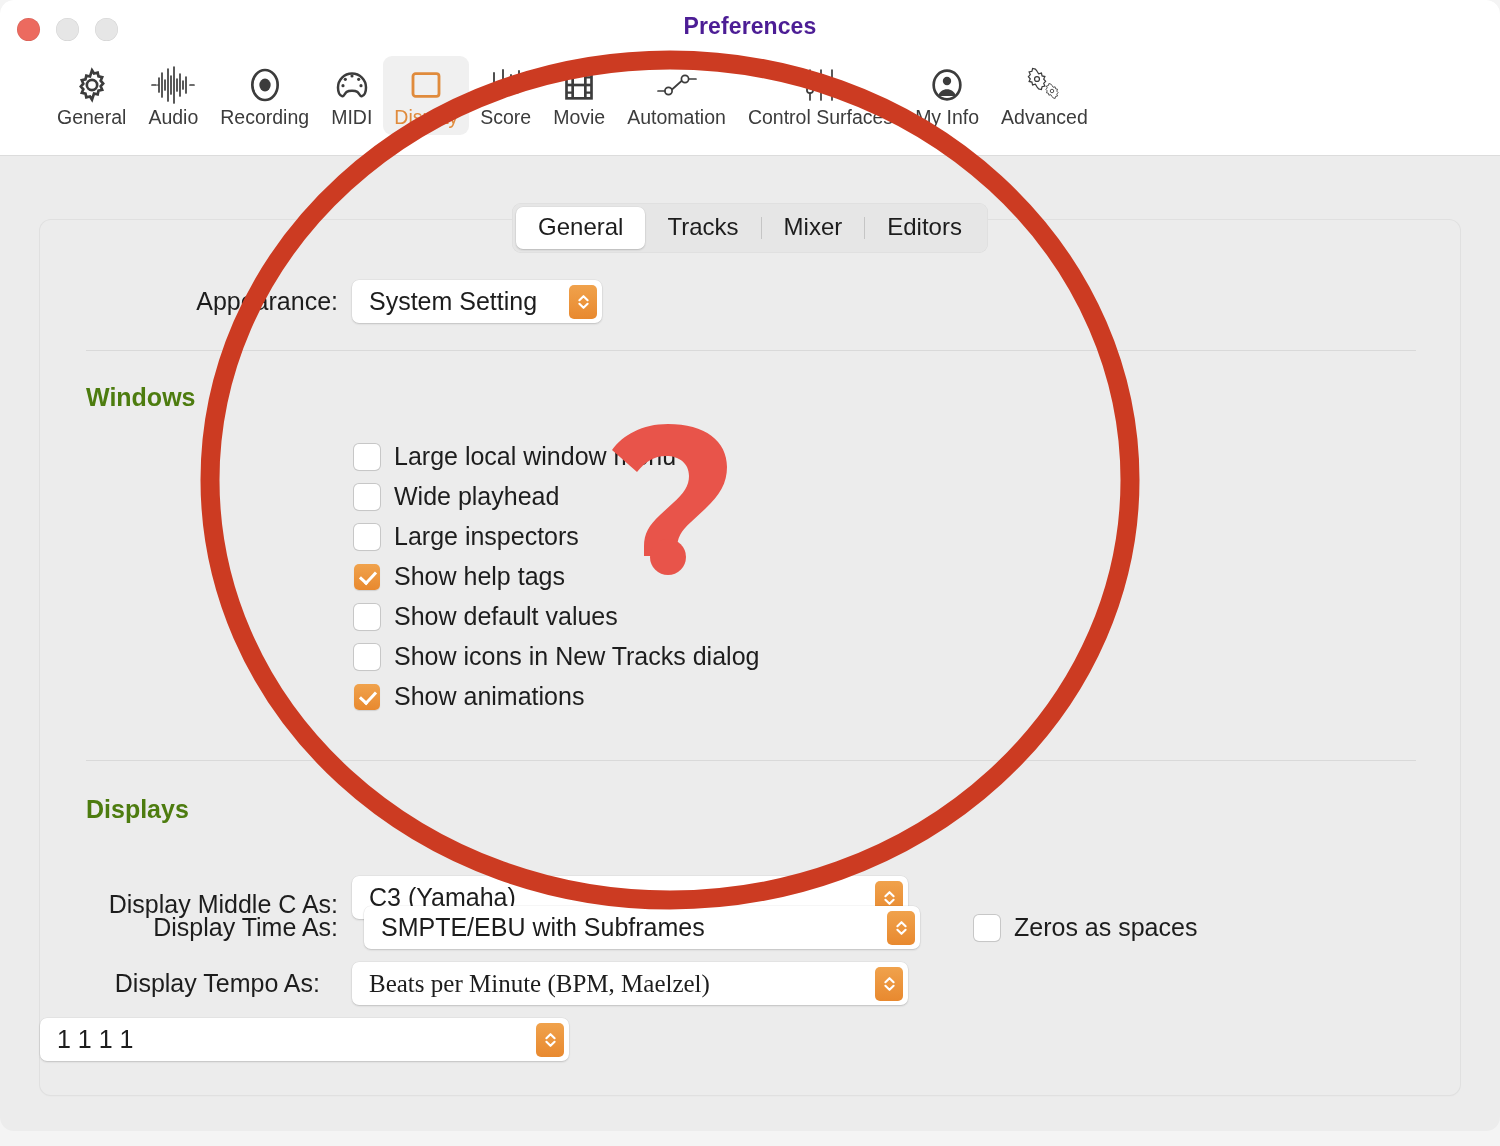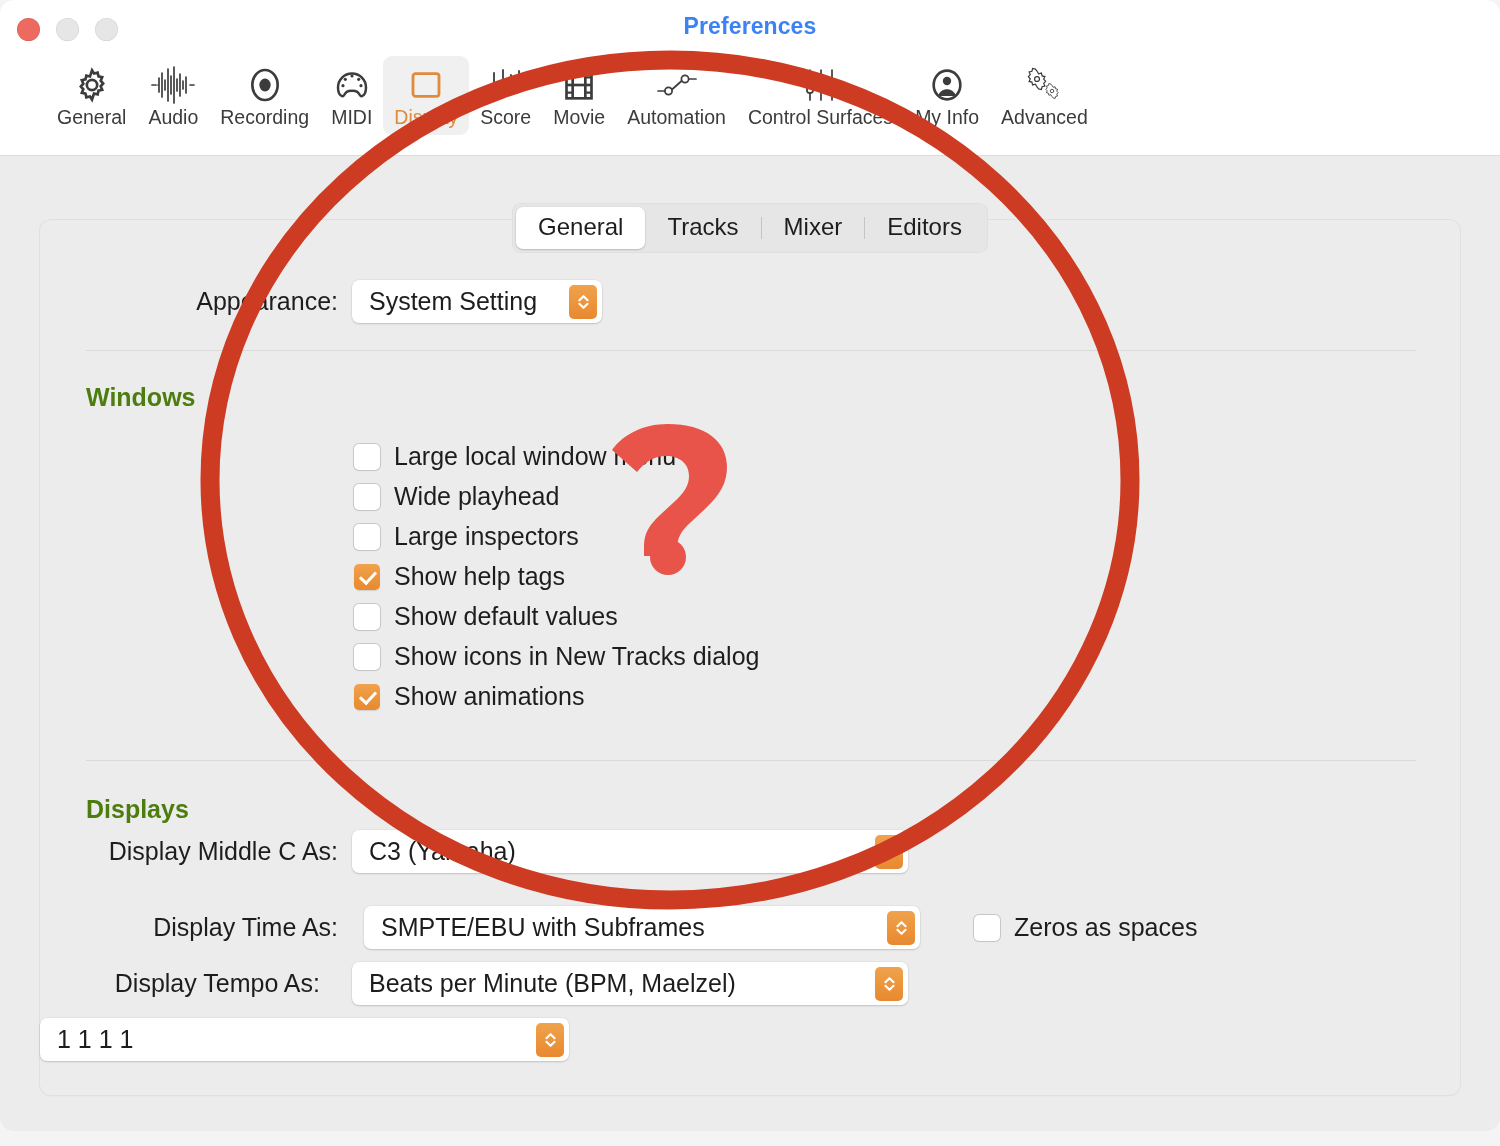--- a/index.html
+++ b/index.html
@@ -51,21 +51,21 @@
   .tl.close  { background: #ec6a5f; box-shadow: inset 0 0 0 0.5px rgba(0,0,0,.10); }
   .tl.min    { background: #e6e6e6; box-shadow: inset 0 0 0 0.5px rgba(0,0,0,.09); }
   .tl.zoom   { background: #e6e6e6; box-shadow: inset 0 0 0 0.5px rgba(0,0,0,.09); }
 
   .window-title {
     position: absolute;
     left: 0; right: 0; top: 13px;
     text-align: center;
     font-size: 23px;
     font-weight: bold;
-    color: #3b82f6;
+    color: #4c1d95;
     letter-spacing: .1px;
   }
 
   
   .toolbar {
     position: relative;
     height: 100px;
     background: #ffffff;
     border-bottom: 1px solid #dcdcdc;
     display: flex;
@@ -468,21 +468,21 @@
           <span class="chk on"></span>
           <span class="chk-label">Show animations</span>
         </div>
 
       </div>
 
       <div class="divider" style="left:46px; top:540px; width:1330px;"></div>
 
       <div class="section-head" style="left:46px; top:575px;">Displays</div>
 
-      <div class="row" style="left:0; top:610px; width:100%;">
+      <div class="row" style="left:0; top:656px; width:100%;align-items:flex-end;">
         <div class="field-label" style="width:312px; padding-right:14px;">Display Middle C As:</div>
         <div class="popup" style="width:556px;">
           <span class="popup-text">C3 (Yamaha)</span>
           <span class="stepper">
             <svg width="15" height="20" viewBox="0 0 15 20" fill="none" stroke="#ffffff" stroke-width="2.1" stroke-linecap="round" stroke-linejoin="round">
               <path d="M3.4 8.2L7.5 4.2 11.6 8.2"></path>
                 <path d="M3.4 11.8L7.5 15.8 11.6 11.8"></path>
             </svg>
           </span>
         </div>
@@ -500,21 +500,21 @@
           </span>
         </div>
         <div class="chk-row" style="margin-bottom:0; margin-left:42px;">
           <span class="chk"></span>
           <span class="chk-label">Zeros as spaces</span>
         </div>
       </div>
 
       <div class="row" style="left:0; top:742px; width:100%;">
         <div class="field-label" style="width:312px; padding-right:32px;">Display Tempo As:</div>
-        <div class="popup" style="width:556px;">
+        <div class="popup" style="width:556px;font-family:Liberation Serif, serif;">
           <span class="popup-text">Beats per Minute (BPM, Maelzel)</span>
           <span class="stepper">
             <svg width="15" height="20" viewBox="0 0 15 20" fill="none" stroke="#ffffff" stroke-width="2.1" stroke-linecap="round" stroke-linejoin="round">
               <path d="M3.4 8.2L7.5 4.2 11.6 8.2"></path>
                 <path d="M3.4 11.8L7.5 15.8 11.6 11.8"></path>
             </svg>
           </span>
         </div>
       </div>
 

